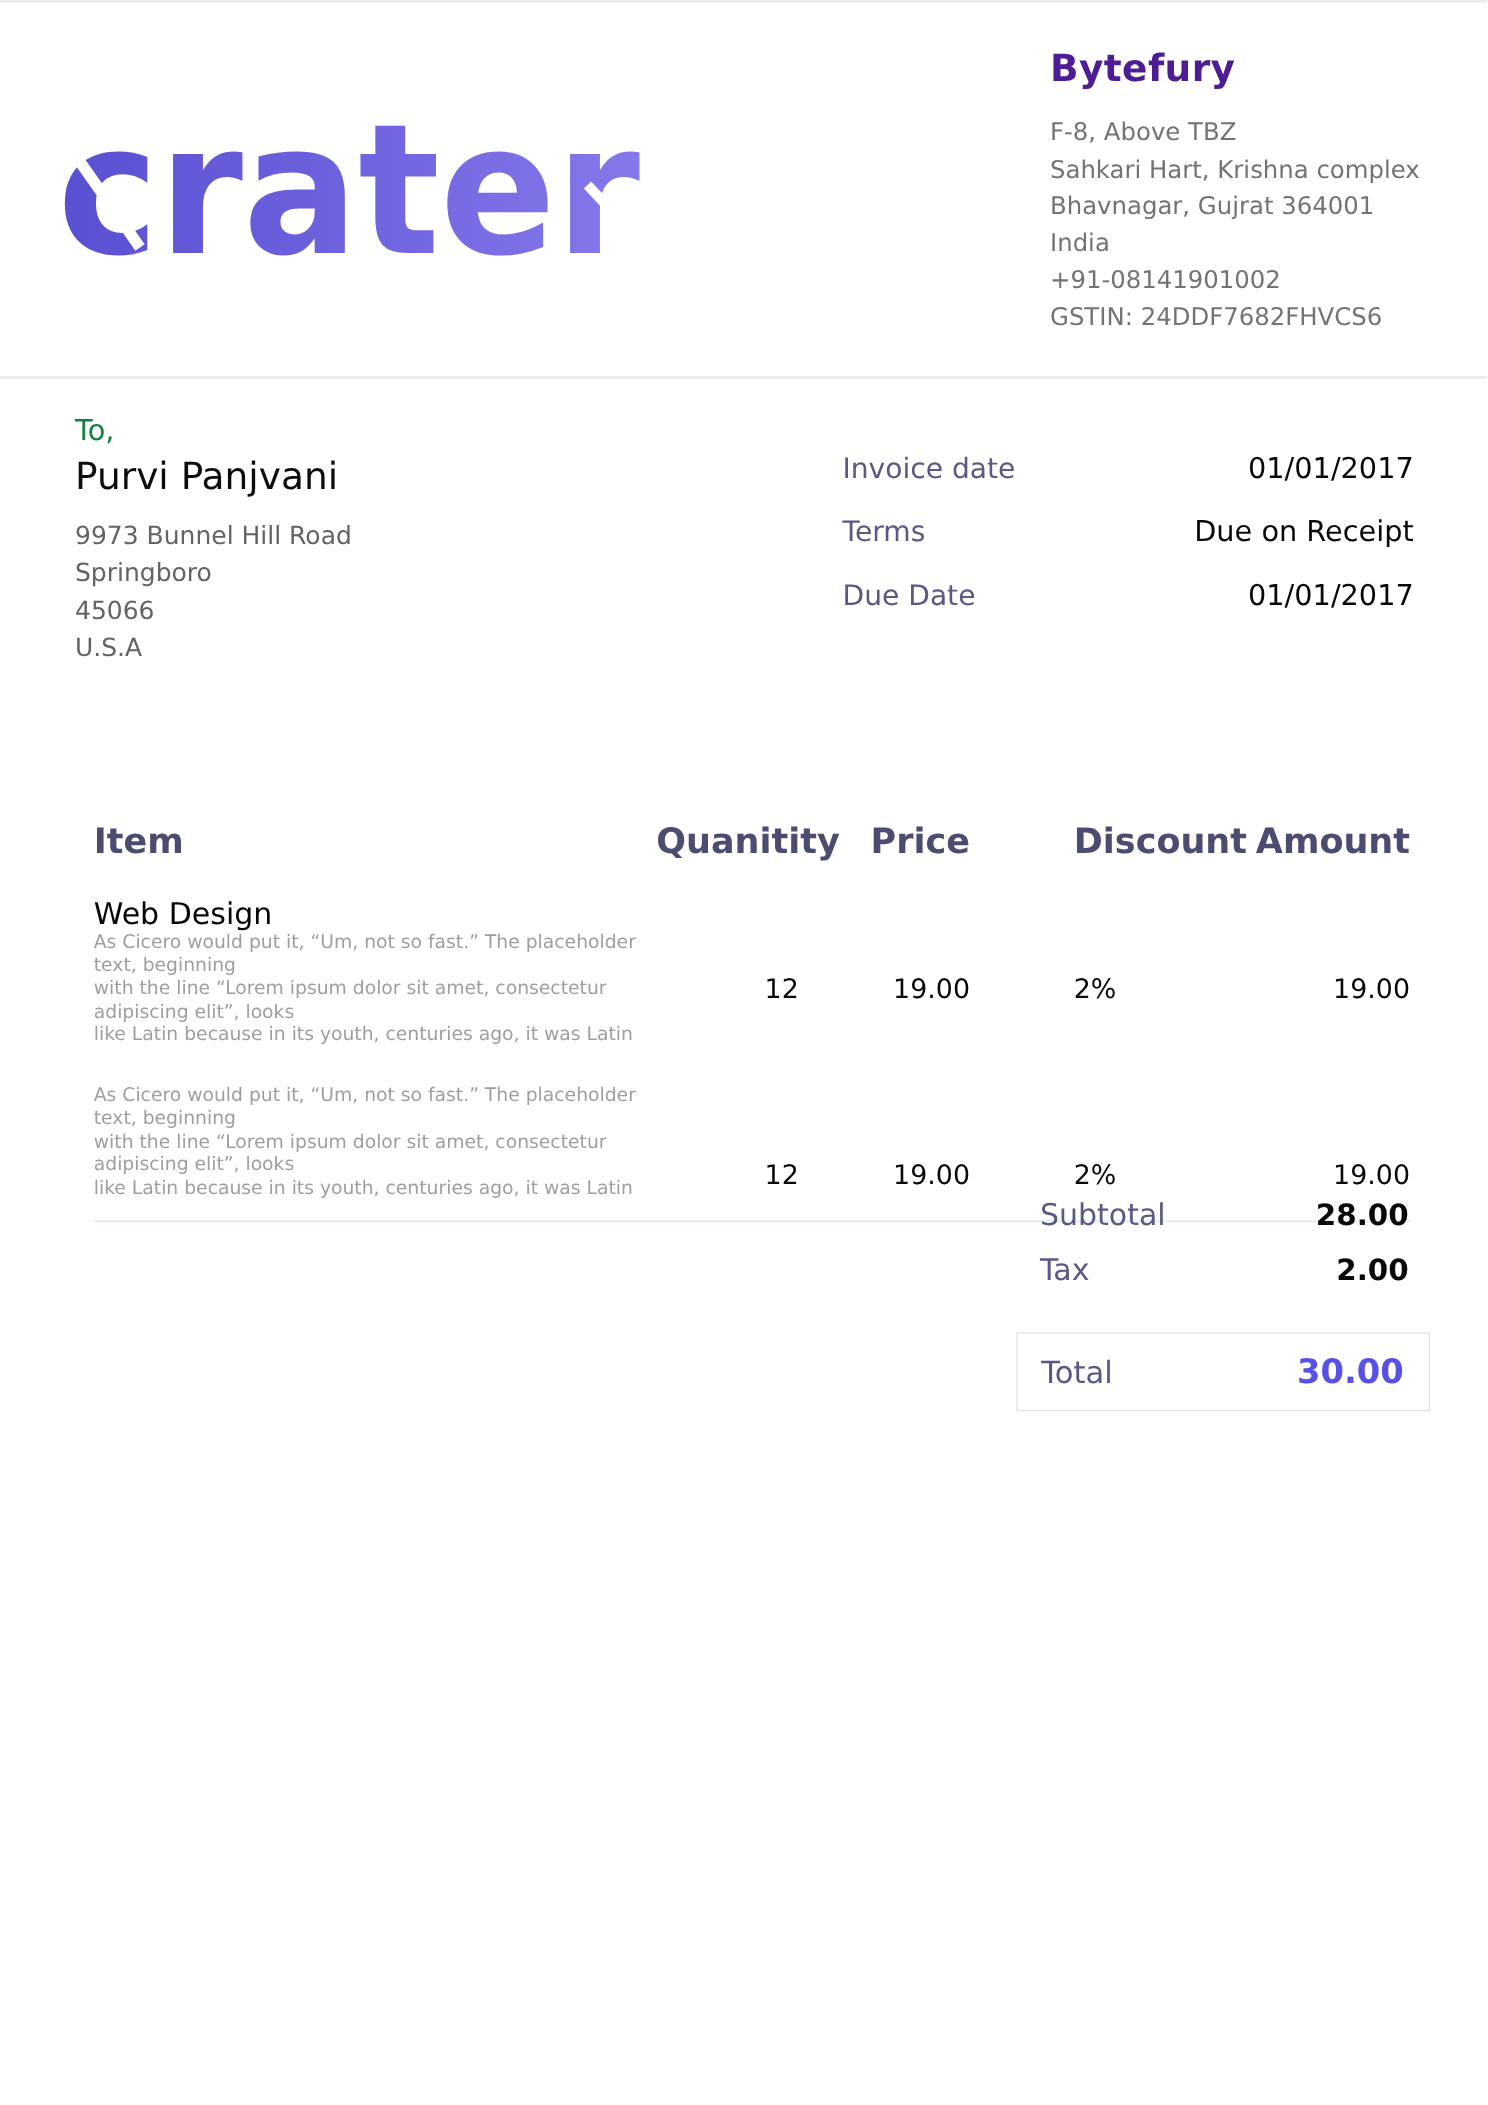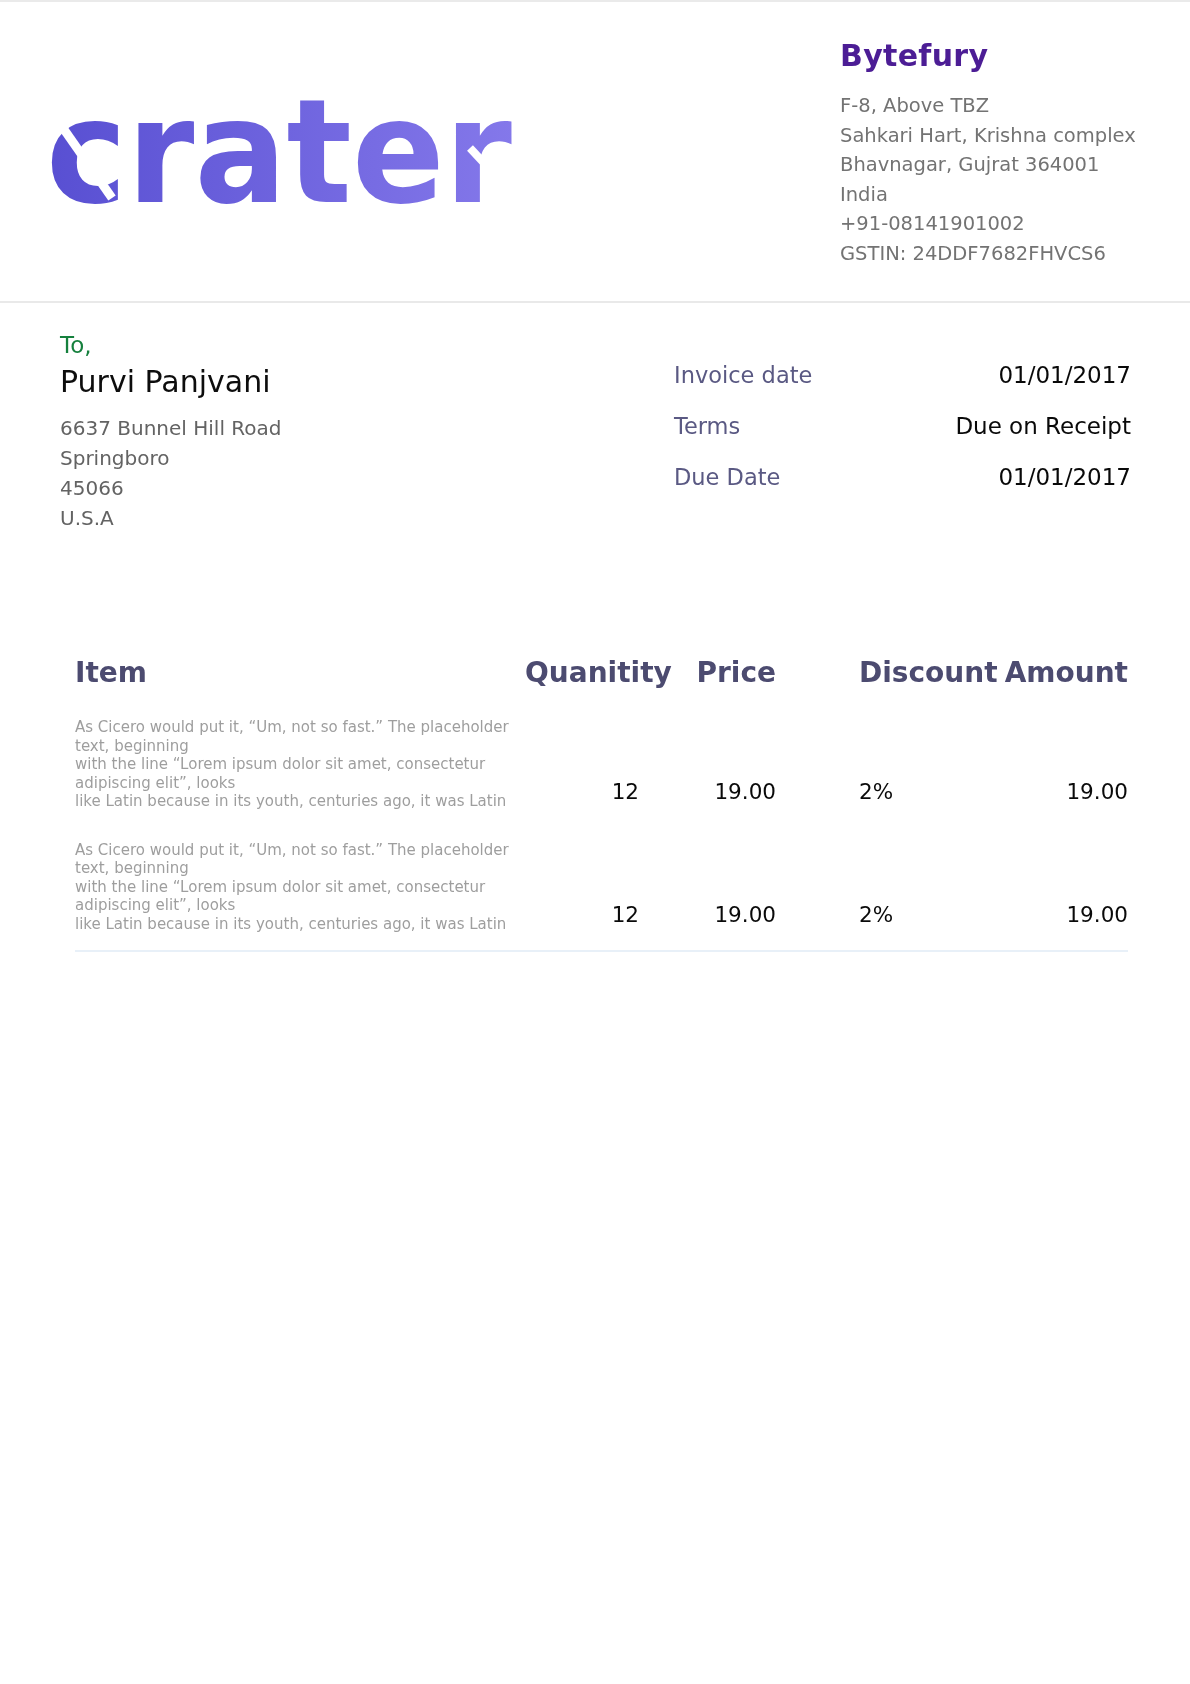--- a/index.html
+++ b/index.html
@@ -74,21 +74,21 @@
     <div class="company-line">India</div>
     <div class="company-line">+91-08141901002</div>
     <div class="company-line">GSTIN: 24DDF7682FHVCS6</div>
   </div>
 
   <div class="header-divider"></div>
 
   <div class="to-block">
     <p class="to-label">To,</p>
     <p class="customer-name">Purvi Panjvani</p>
-    <div class="cust-line">6637 Bunnel Hill Road</div>
+    <div class="cust-line">9973 Bunnel Hill Road</div>
     <div class="cust-line">Springboro</div>
     <div class="cust-line">45066</div>
     <div class="cust-line">U.S.A</div>
   </div>
 
   <div class="meta">
     <div class="meta-row">
       <span class="meta-label">Invoice date</span>
       <span class="meta-value">01/01/2017</span>
     </div>
@@ -106,20 +106,21 @@
     <div class="items-header">
       <div class="c1">Item</div>
       <div class="c2">Quanitity</div>
       <div class="c3">Price</div>
       <div class="c4">Discount</div>
       <div class="c5">Amount</div>
     </div>
 
     <div class="item-row">
       <div class="c1">
+        <p class="item-name">Web Design</p>
         <p class="item-desc">As Cicero would put it, “Um, not so fast.” The placeholder text, beginning
 with the line “Lorem ipsum dolor sit amet, consectetur adipiscing elit”, looks
 like Latin because in its youth, centuries ago, it was Latin</p>
       </div>
       <div class="c2 cell-num">12</div>
       <div class="c3 cell-num">19.00</div>
       <div class="c4 cell-num">2%</div>
       <div class="c5 cell-num">19.00</div>
     </div>
 
@@ -131,14 +132,28 @@
       </div>
       <div class="c2 cell-num">12</div>
       <div class="c3 cell-num">19.00</div>
       <div class="c4 cell-num">2%</div>
       <div class="c5 cell-num">19.00</div>
     </div>
 
     <div class="table-divider"></div>
   </div>
 
+  <div class="totals">
+    <div class="t-row">
+      <span class="t-label">Subtotal</span>
+      <span class="t-value">28.00</span>
+    </div>
+    <div class="t-row">
+      <span class="t-label">Tax</span>
+      <span class="t-value">2.00</span>
+    </div>
+    <div class="total-box">
+      <span class="total-label">Total</span>
+      <span class="total-value">30.00</span>
+    </div>
+  </div>
 
 </div>
 
 </body></html>

